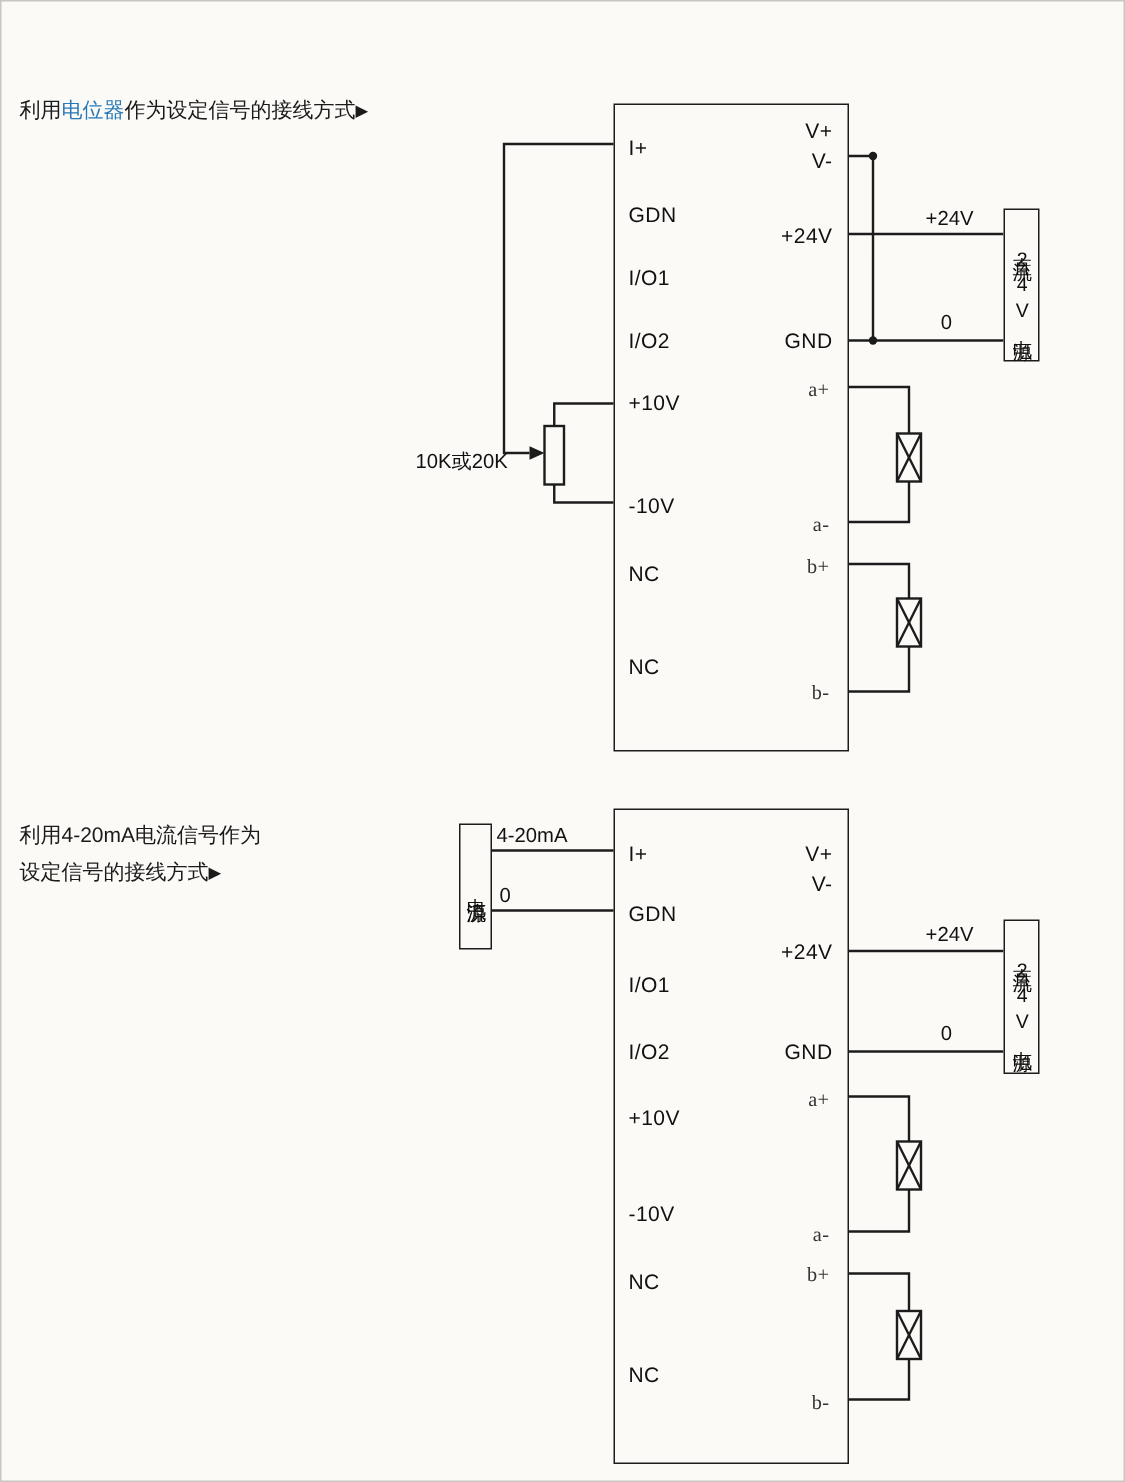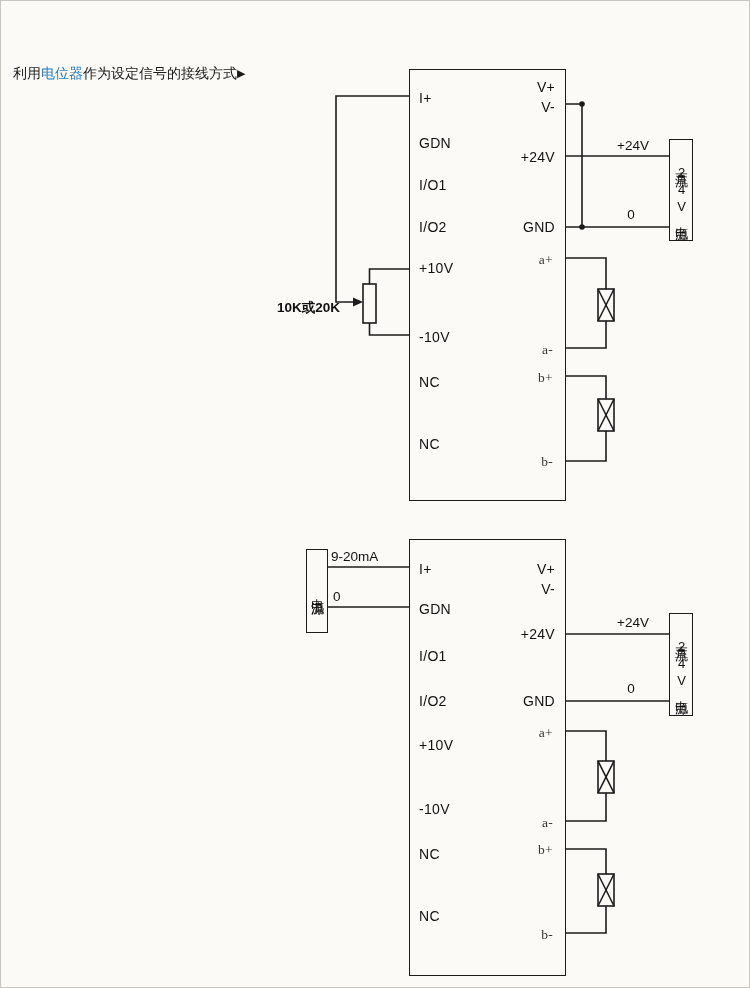--- a/index.html
+++ b/index.html
@@ -98,28 +98,32 @@
 
   <span class="tl" style="right:194px; top:86px;">V+</span>
   <span class="tl" style="right:194px; top:106px;">V-</span>
   <span class="tl" style="right:194px; top:156px;">+24V</span>
   <span class="tl" style="right:194px; top:226px;">GND</span>
   <span class="tl ser" style="right:196px; top:259px;">a+</span>
   <span class="tl ser" style="right:196px; top:349px;">a-</span>
   <span class="tl ser" style="right:196px; top:377px;">b+</span>
   <span class="tl ser" style="right:196px; top:461px;">b-</span>
 
-  <span class="wire-label" style="left:276px; top:298px;font-weight:bold;">10K或20K</span>
+  <span class="wire-label" style="left:276px; top:298px;">10K或20K</span>
   <span class="wire-label ctr" style="left:600px; top:137px; width:64px;">+24V</span>
   <span class="wire-label ctr" style="left:600px; top:206px; width:60px;">0</span>
 
   <div class="vbox" style="left:668px; top:138px; width:24px; height:102px;">
     <span>直流24V电源</span>
   </div>
 
+  <div class="caption" style="left:12px; top:543px; line-height:25px;">
+    <span>利用4-20mA电流信号作为</span><br>
+    <span>设定信号的接线方式</span><span class="arr">▶</span>
+  </div>
 
   <div class="main-box" style="left:408px; top:538px; width:157px; height:437px;"></div>
 
   <span class="tl" style="left:418px; top:568px;">I+</span>
   <span class="tl" style="left:418px; top:608px;">GDN</span>
   <span class="tl" style="left:418px; top:655px;">I/O1</span>
   <span class="tl" style="left:418px; top:700px;">I/O2</span>
   <span class="tl" style="left:418px; top:744px;">+10V</span>
   <span class="tl" style="left:418px; top:808px;">-10V</span>
   <span class="tl" style="left:418px; top:853px;">NC</span>
@@ -127,21 +131,21 @@
 
   <span class="tl" style="right:194px; top:568px;">V+</span>
   <span class="tl" style="right:194px; top:588px;">V-</span>
   <span class="tl" style="right:194px; top:633px;">+24V</span>
   <span class="tl" style="right:194px; top:700px;">GND</span>
   <span class="tl ser" style="right:196px; top:732px;">a+</span>
   <span class="tl ser" style="right:196px; top:822px;">a-</span>
   <span class="tl ser" style="right:196px; top:849px;">b+</span>
   <span class="tl ser" style="right:196px; top:934px;">b-</span>
 
-  <span class="wire-label" style="left:330px; top:548px;">9-20mA</span>
+  <span class="wire-label" style="left:330px; top:548px;">4-20mA</span>
   <span class="wire-label" style="left:332px; top:588px;">0</span>
   <span class="wire-label ctr" style="left:600px; top:614px; width:64px;">+24V</span>
   <span class="wire-label ctr" style="left:600px; top:680px; width:60px;">0</span>
 
   <div class="vbox" style="left:305px; top:548px; width:22px; height:84px;">
     <span>电流源</span>
   </div>
 
   <div class="vbox" style="left:668px; top:612px; width:24px; height:103px;">
     <span>直流24V电源</span>

